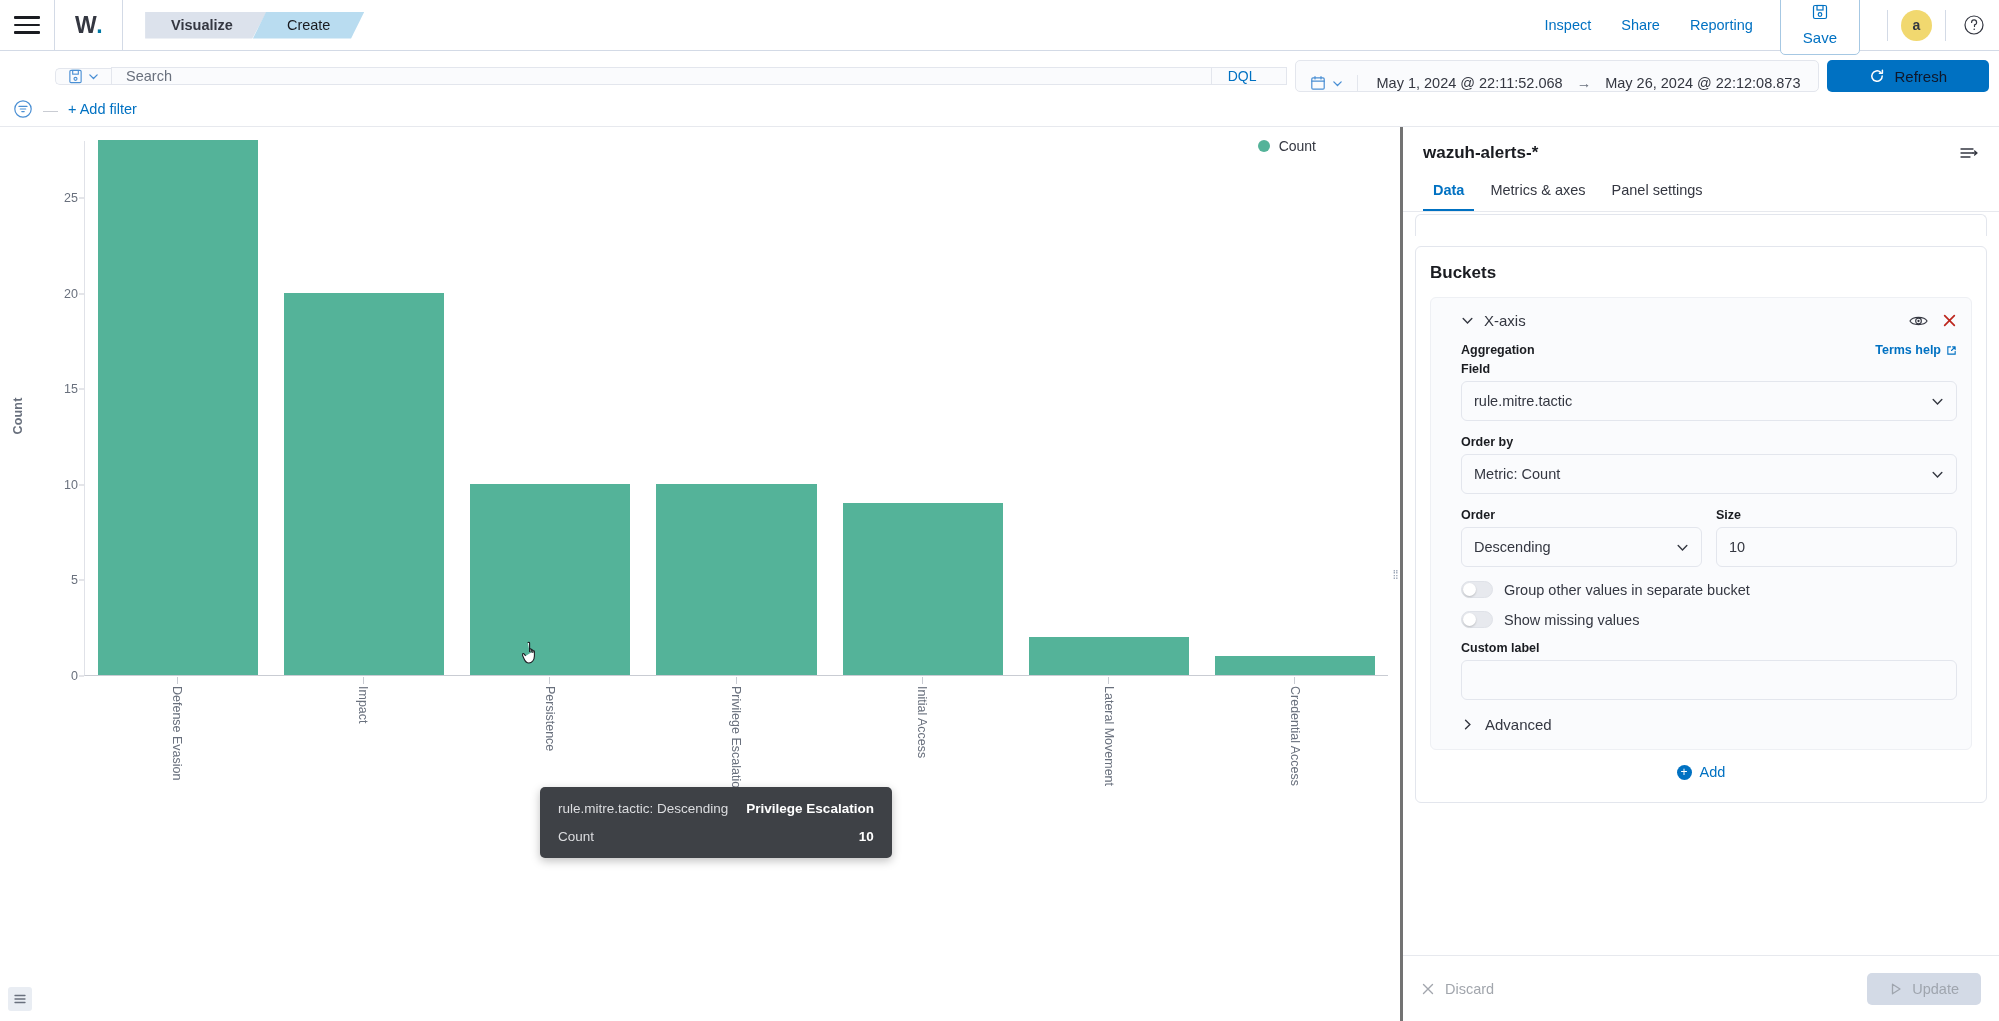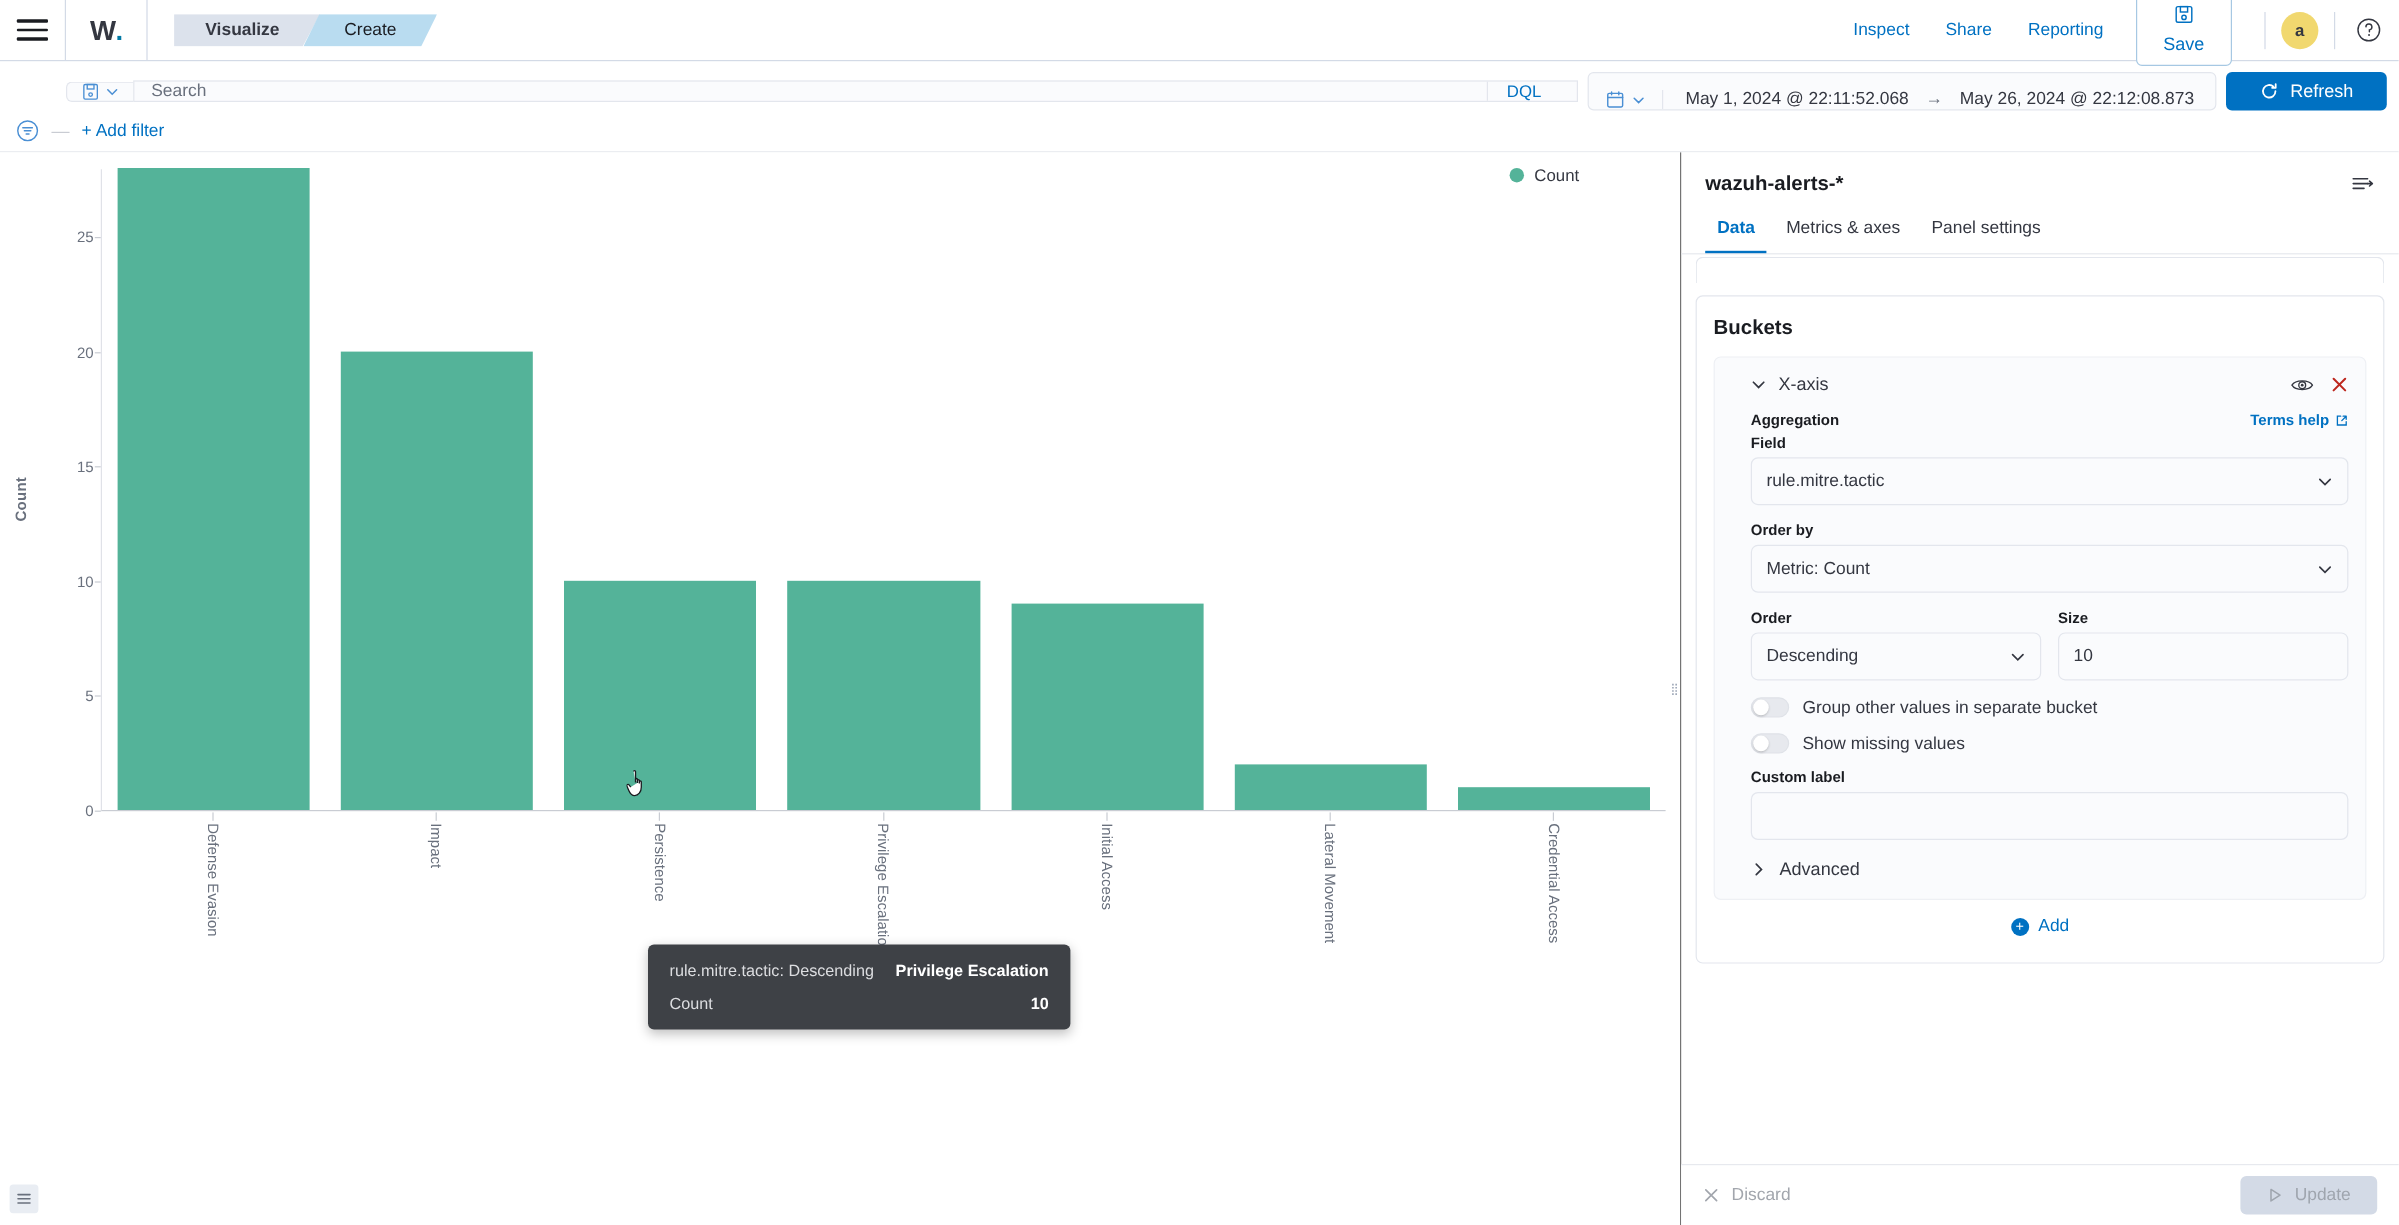--- a/index.html
+++ b/index.html
@@ -105,23 +105,23 @@
   .date-icon-btn {
     display:flex; align-items:center; gap:6px; padding: 0 14px;
     border-right:1px solid #e3e6ed; cursor:pointer; color:#4a8fd4;
   }
   .date-range {
     display:flex; align-items:center; gap:14px; padding: 0 18px;
     font-size:14.5px; color:#343741; cursor:pointer; white-space:nowrap;
   }
   .date-range .arrow { color:#69707d; }
   .refresh-btn {
-    margin-left: 8px; background:#0071c2; color:#ffffff;
+    margin-left: 8px; background:#0071c2; color:#0f172a;
     border-radius:5px; display:flex; align-items:center; 
-    gap:9px; padding: 0 28px; font-size:15px; cursor:pointer; white-space:nowrap;
+    gap:9px; padding: 0 42px; font-size:15px; cursor:pointer; white-space:nowrap;
   }
 
   
   .filterbar {
     height: 34px; display:flex; align-items:center;
     padding: 0 13px; gap: 10px;
   }
   .filter-icon { color:#4a8fd4; width:20px; height:20px; cursor:pointer; }
   .filter-dash { color:#c9ccd3; font-size:15px; }
   .add-filter { color:#0071c2; font-size:14.5px; cursor:pointer; }
@@ -221,21 +221,21 @@
   .resizer {
     position:absolute; left: 1390px; top: 0; bottom:0; width: 10px;
     display:flex; align-items:center; justify-content:center;
     cursor: col-resize; z-index: 20;
   }
   .resizer-grip { color:#98a2b3; font-size: 13px; letter-spacing:-1px; }
 
   
   .sidepanel {
     width: 599px; background:#fff;
-    border-left:1px solid #737373;
+    border-left:3px solid #737373;
     display:flex; flex-direction:column;
     position:relative;
   }
   .sp-header {
     display:flex; align-items:center; justify-content:space-between;
     padding: 16px 20px 0 20px;
   }
   .sp-title { font-size:17px; font-weight:700; color:#1a1c21; }
   .sp-collapse { color:#343741; cursor:pointer; font-size: 17px; }
   .sp-tabs {
@@ -302,21 +302,21 @@
   }
   .add-row {
     display:flex; align-items:center; justify-content:center; gap:8px;
     padding: 14px 0 4px 0; color:#0071c2; font-size:14.5px; cursor:pointer;
   }
   .add-plus {
     width:15px; height:15px; border-radius:50%; background:#0071c2; color:#fff;
     display:flex; align-items:center; justify-content:center; font-size:12px; line-height:1;
   }
   .sp-footer {
-    height: 51px; border-top:1px solid #e7e9ee;
+    height: 66px; border-top:1px solid #e7e9ee;
     display:flex; align-items:center; justify-content:space-between;
     padding: 0 18px; background:#fff;
   }
   .discard-btn {
     display:flex; align-items:center; gap:10px;
     color:#a2a6ad; font-size:14.5px; cursor:pointer;
   }
   .update-btn {
     display:flex; align-items:center; gap:9px;
     background:#d3dae6; color:#9fa5ae; border-radius:5px;

